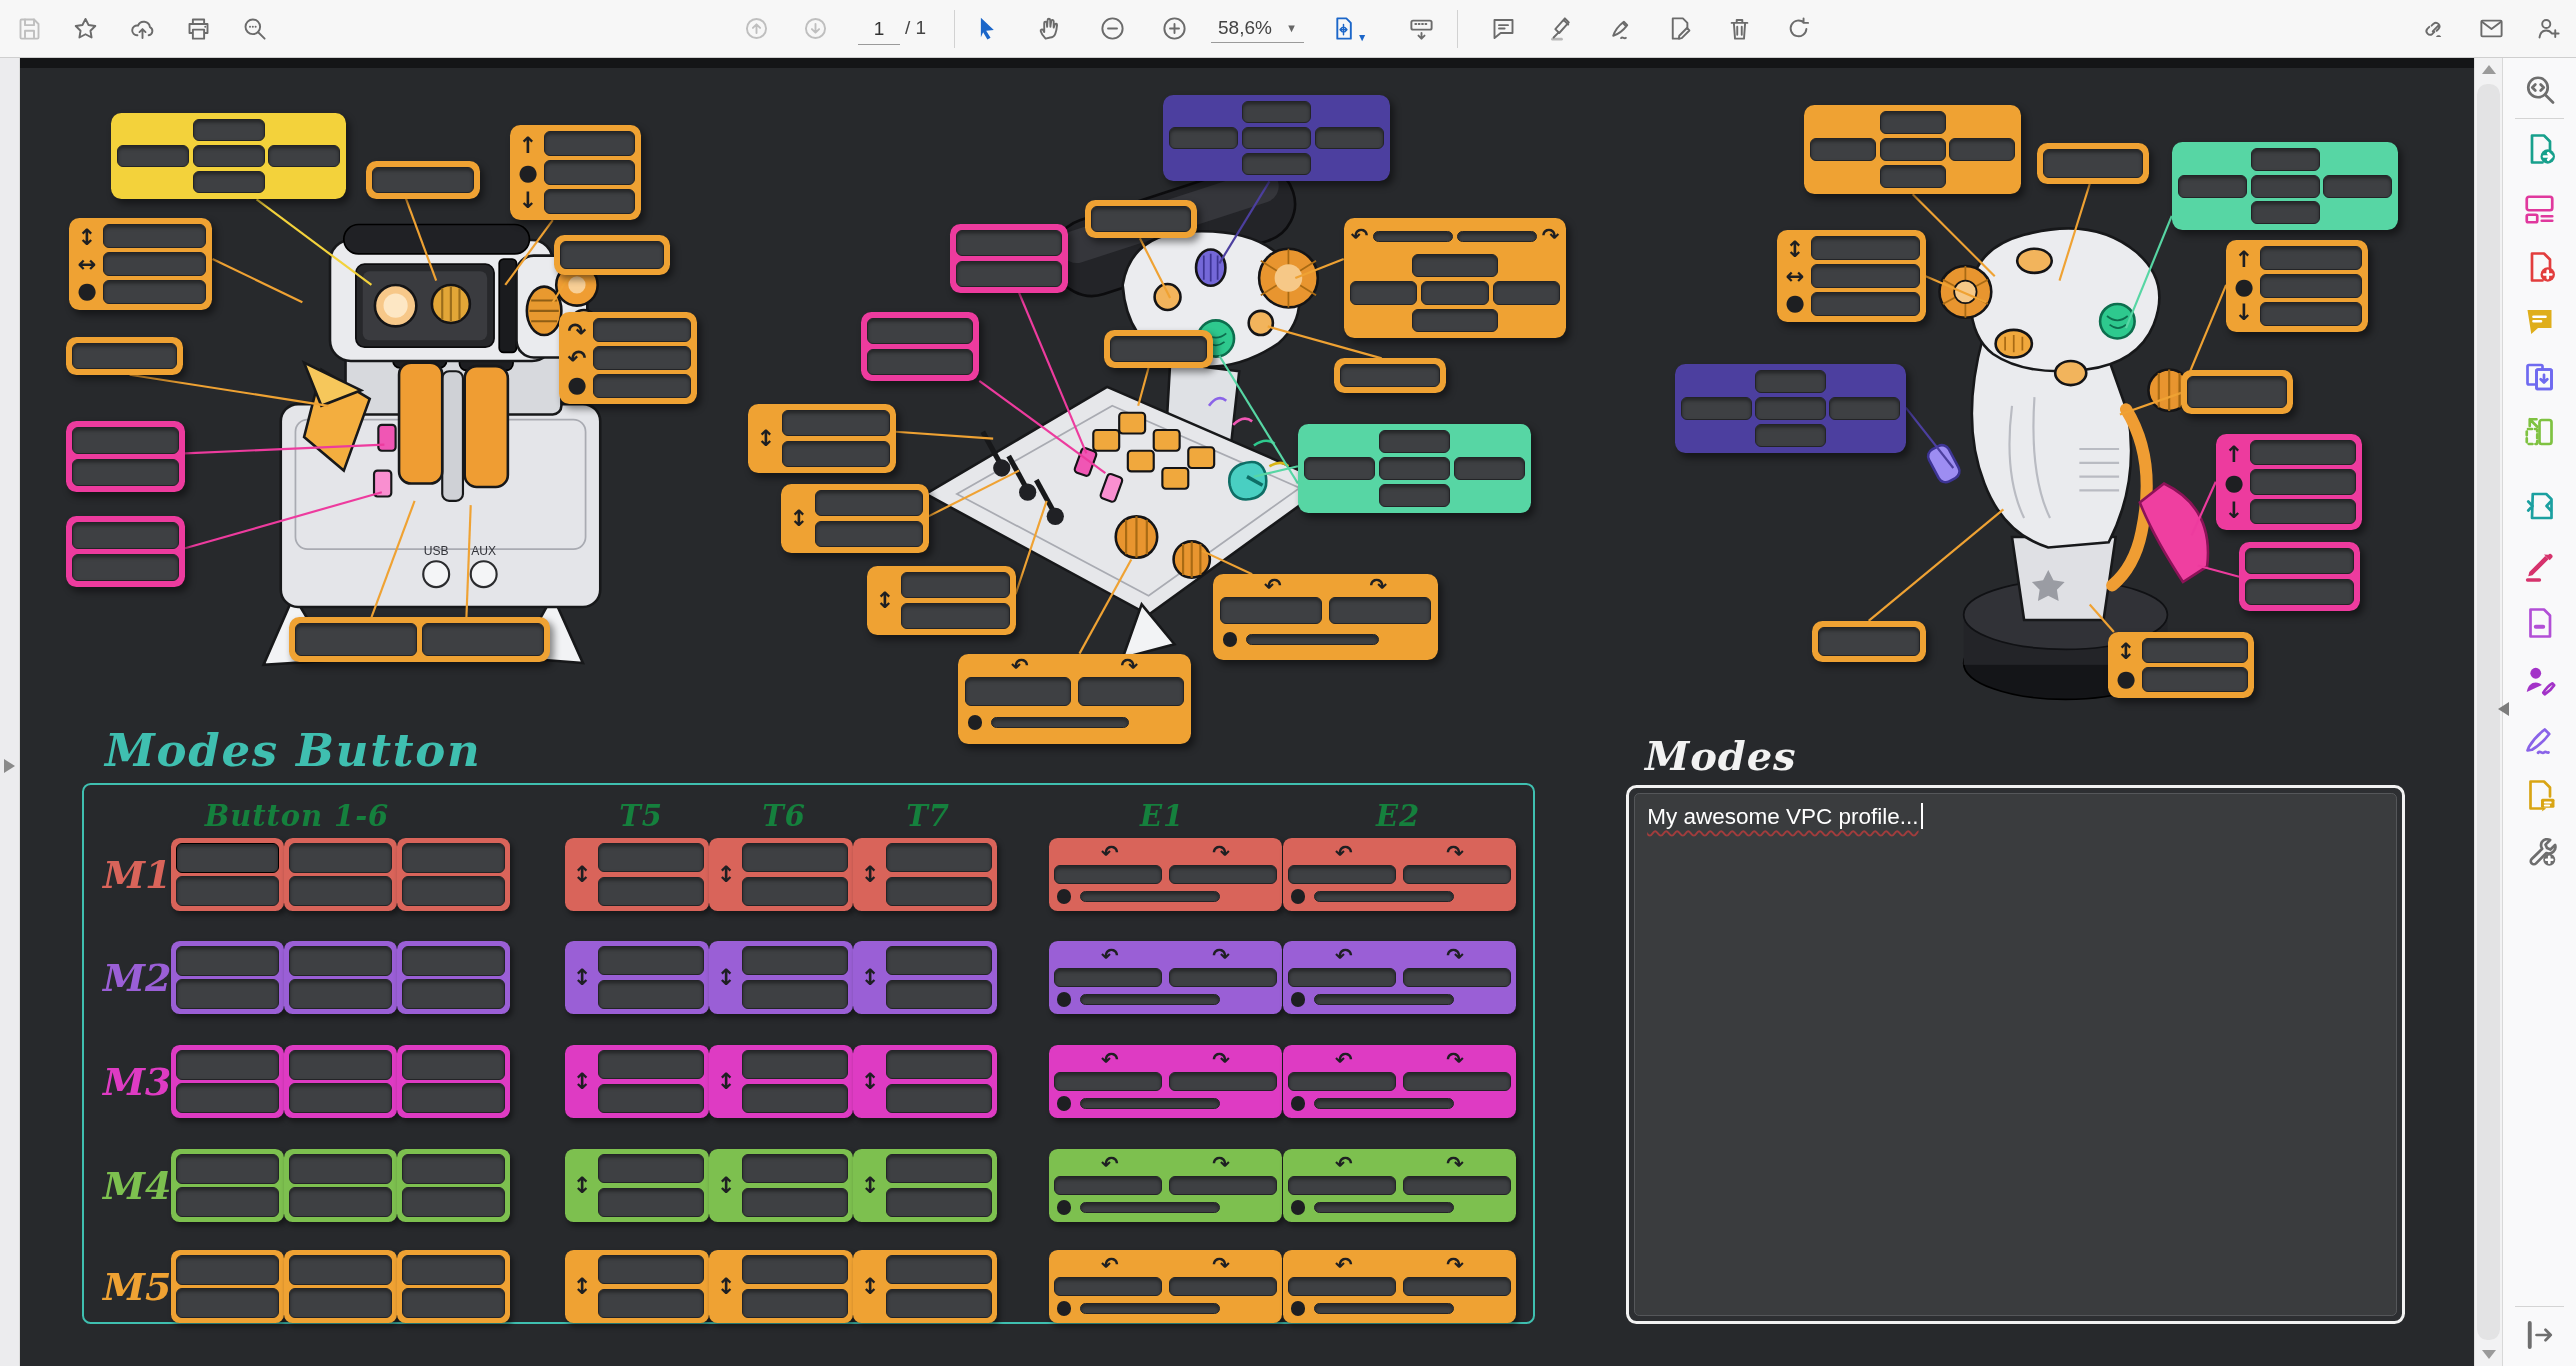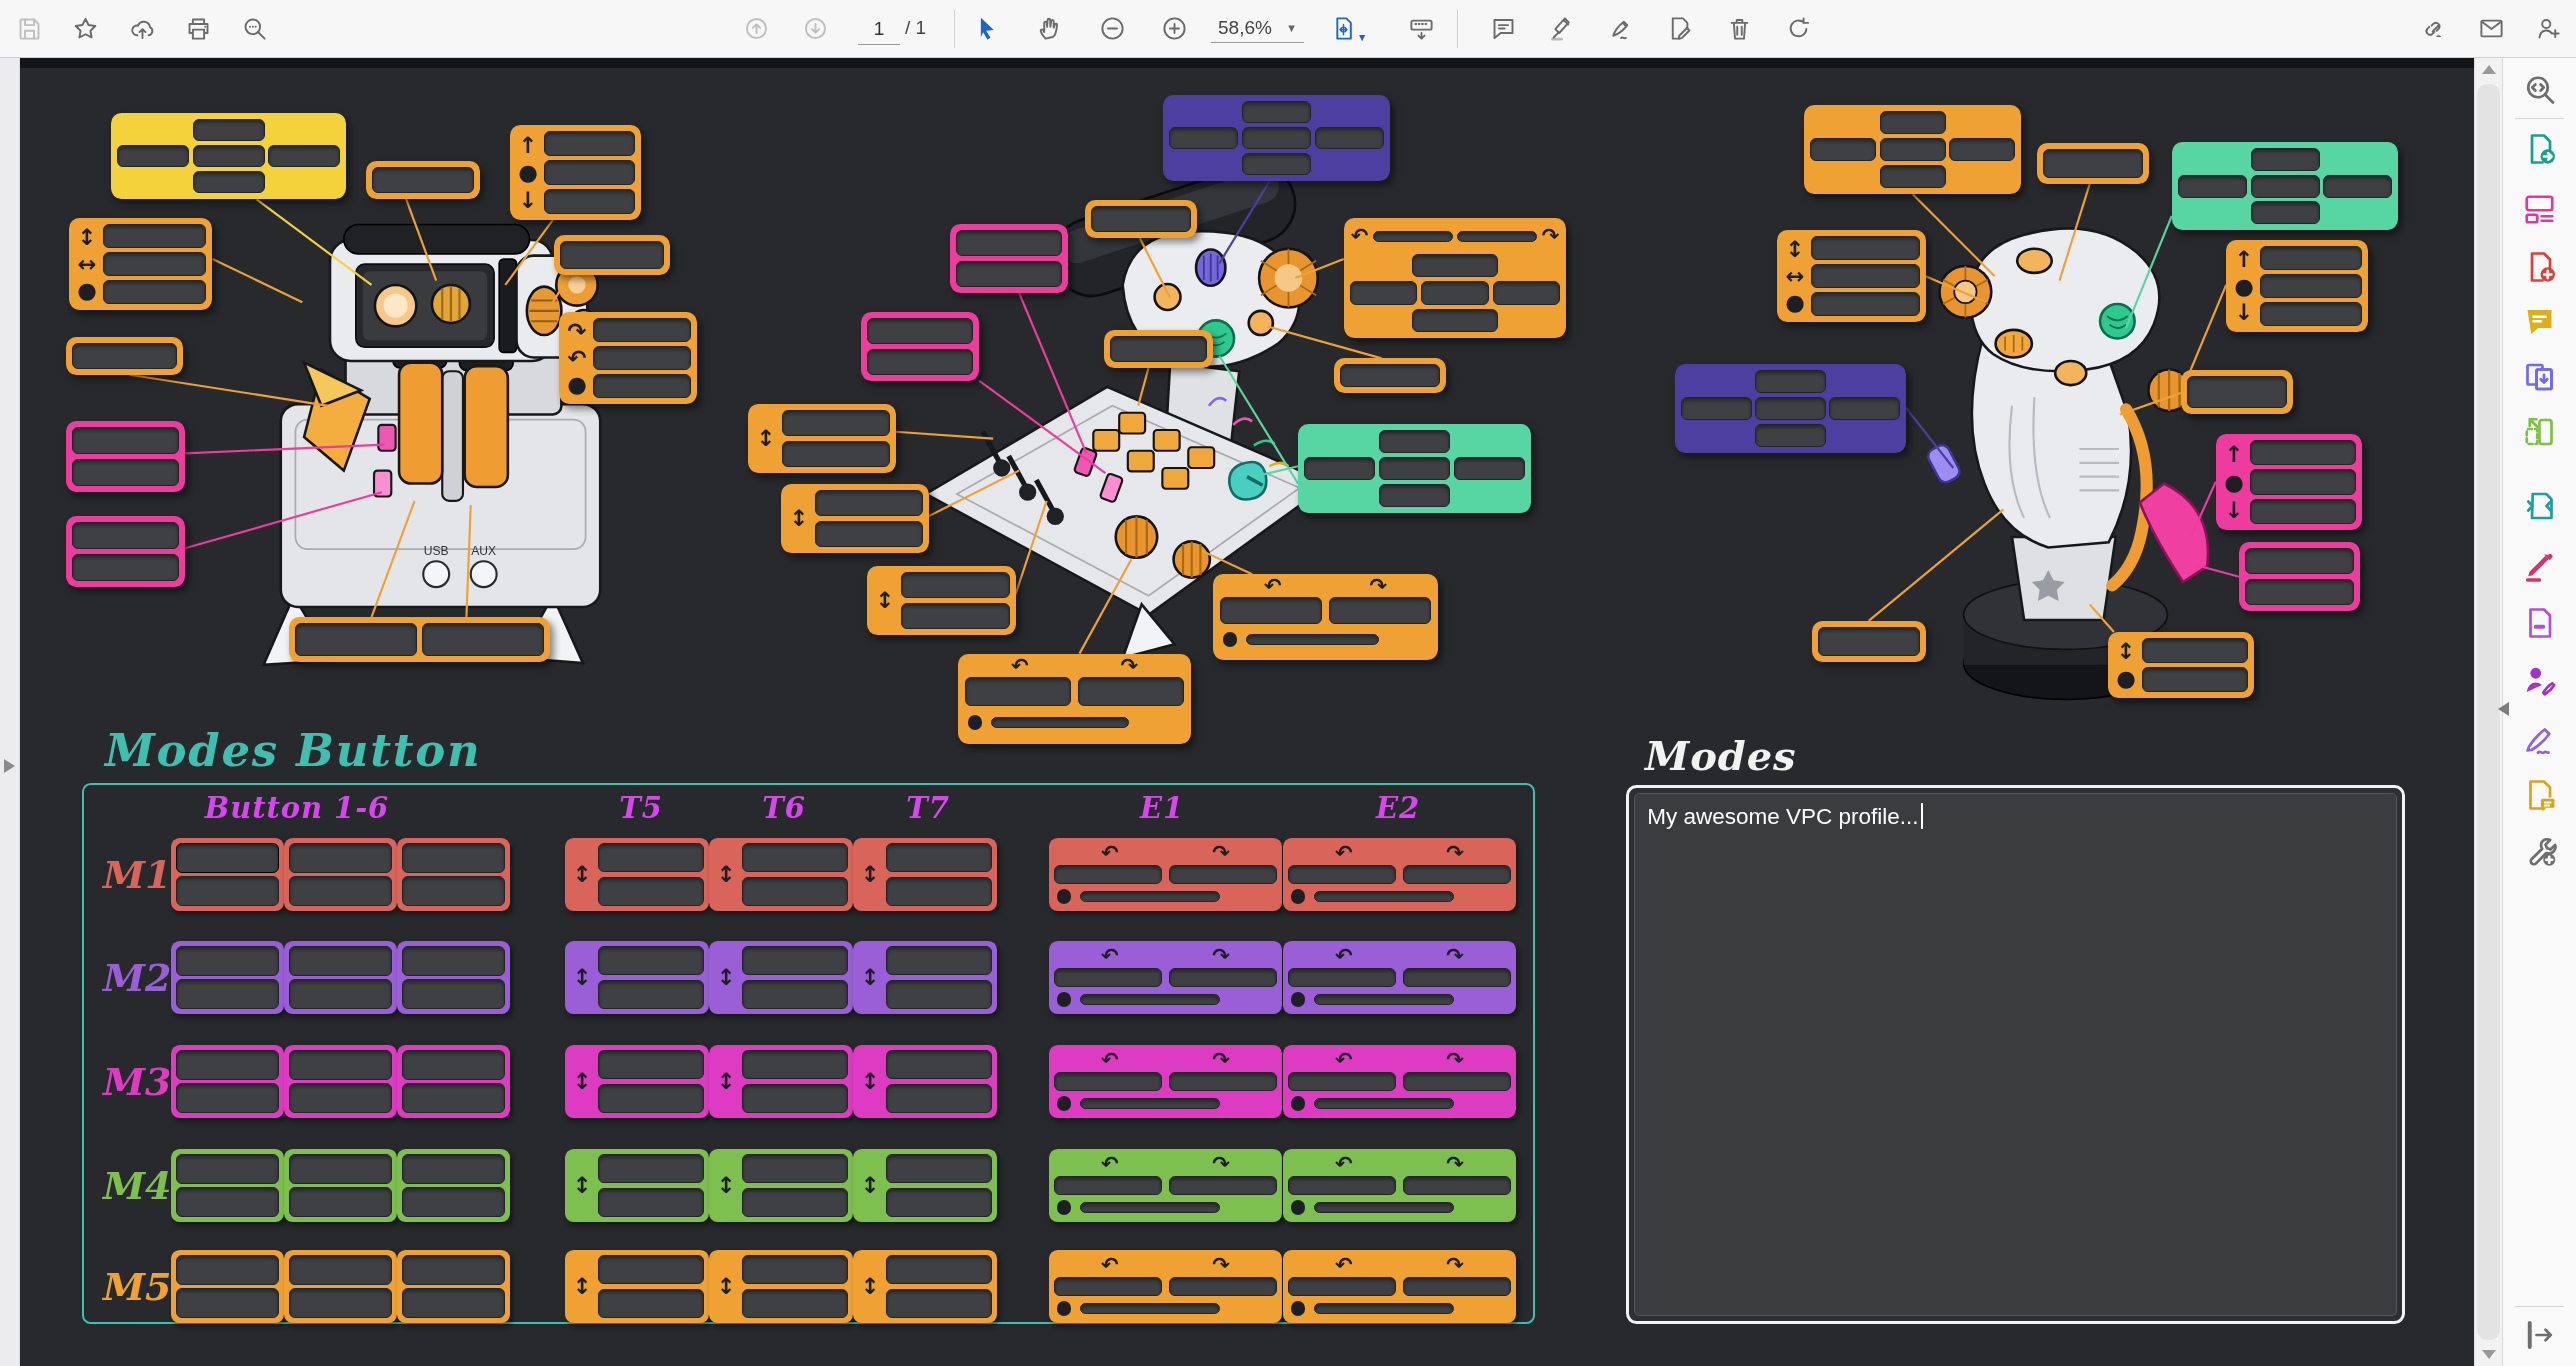--- a/index.html
+++ b/index.html
@@ -73,33 +73,33 @@
   .combo-mid{display:flex;justify-content:center;flex:1}
   .combo-mid .cell{flex:0 0 40%}
   .combo-row{display:flex;gap:4.3px;flex:1}
 
   
   .doc-title{position:absolute;z-index:5;font-family:"DejaVu Serif",serif;font-style:italic;font-weight:700}
   #modes-title{left:105px;top:724px;font-size:45px;color:#3fbfb0;letter-spacing:1.7px}
   #notes-title{left:1645px;top:732px;font-size:40px;color:#f2f2f2;letter-spacing:0.9px}
   #modes-box{position:absolute;left:82px;top:783px;width:1453px;height:541px;z-index:4;
              border:2.6px solid #3fbfb0;border-radius:8.6px;box-sizing:border-box}
-  .mm-header{position:absolute;transform:translateX(-50%);top:6px;color:#d946ef;
+  .mm-header{position:absolute;transform:translateX(-50%);top:14px;color:#15803d;
              font:italic 700 29px "DejaVu Serif",serif;letter-spacing:0.9px;white-space:nowrap}
   .mode-label{position:absolute;left:19px;width:66px;display:flex;align-items:center;
               font:italic 700 38px "DejaVu Serif",serif}
   .blk{position:absolute;border-radius:8.6px;padding:5.2px;display:flex;box-sizing:border-box;
        box-shadow:2.6px 3.5px 5.2px rgba(0,0,0,.4)}
 
   
   #notes-box{position:absolute;left:1626px;top:785px;width:779px;height:539px;z-index:4;
              border:3.5px solid #f2f2f2;border-radius:10.4px;background:#2d2f32;padding:5.2px;box-sizing:border-box}
   #notes-area{width:100%;height:100%;background:#3a3c3e;border:0.9px solid #55575a;border-radius:5.2px;
               box-sizing:border-box;padding:8.6px 12px;font-size:22.5px;color:#fff;cursor:text}
-  #notes-text{text-decoration-style:wavy;text-decoration-color:#a33c3c;
+  #notes-text{text-decoration:underline;text-decoration-style:wavy;text-decoration-color:#a33c3c;
               text-decoration-thickness:1.7px;text-underline-offset:6px}
   #notes-caret{display:inline-block;width:1.7px;height:26px;background:#fff;margin-left:2.6px;vertical-align:-5.2px}
 </style>
 </head>
 <body>
 
 <div id="toolbar">
   <input id="page-input" value="1" style="">
   <span class="tb-label" style="left:905px">/ 1</span>
   <div class="tb-sep" style="left:954px"></div>

